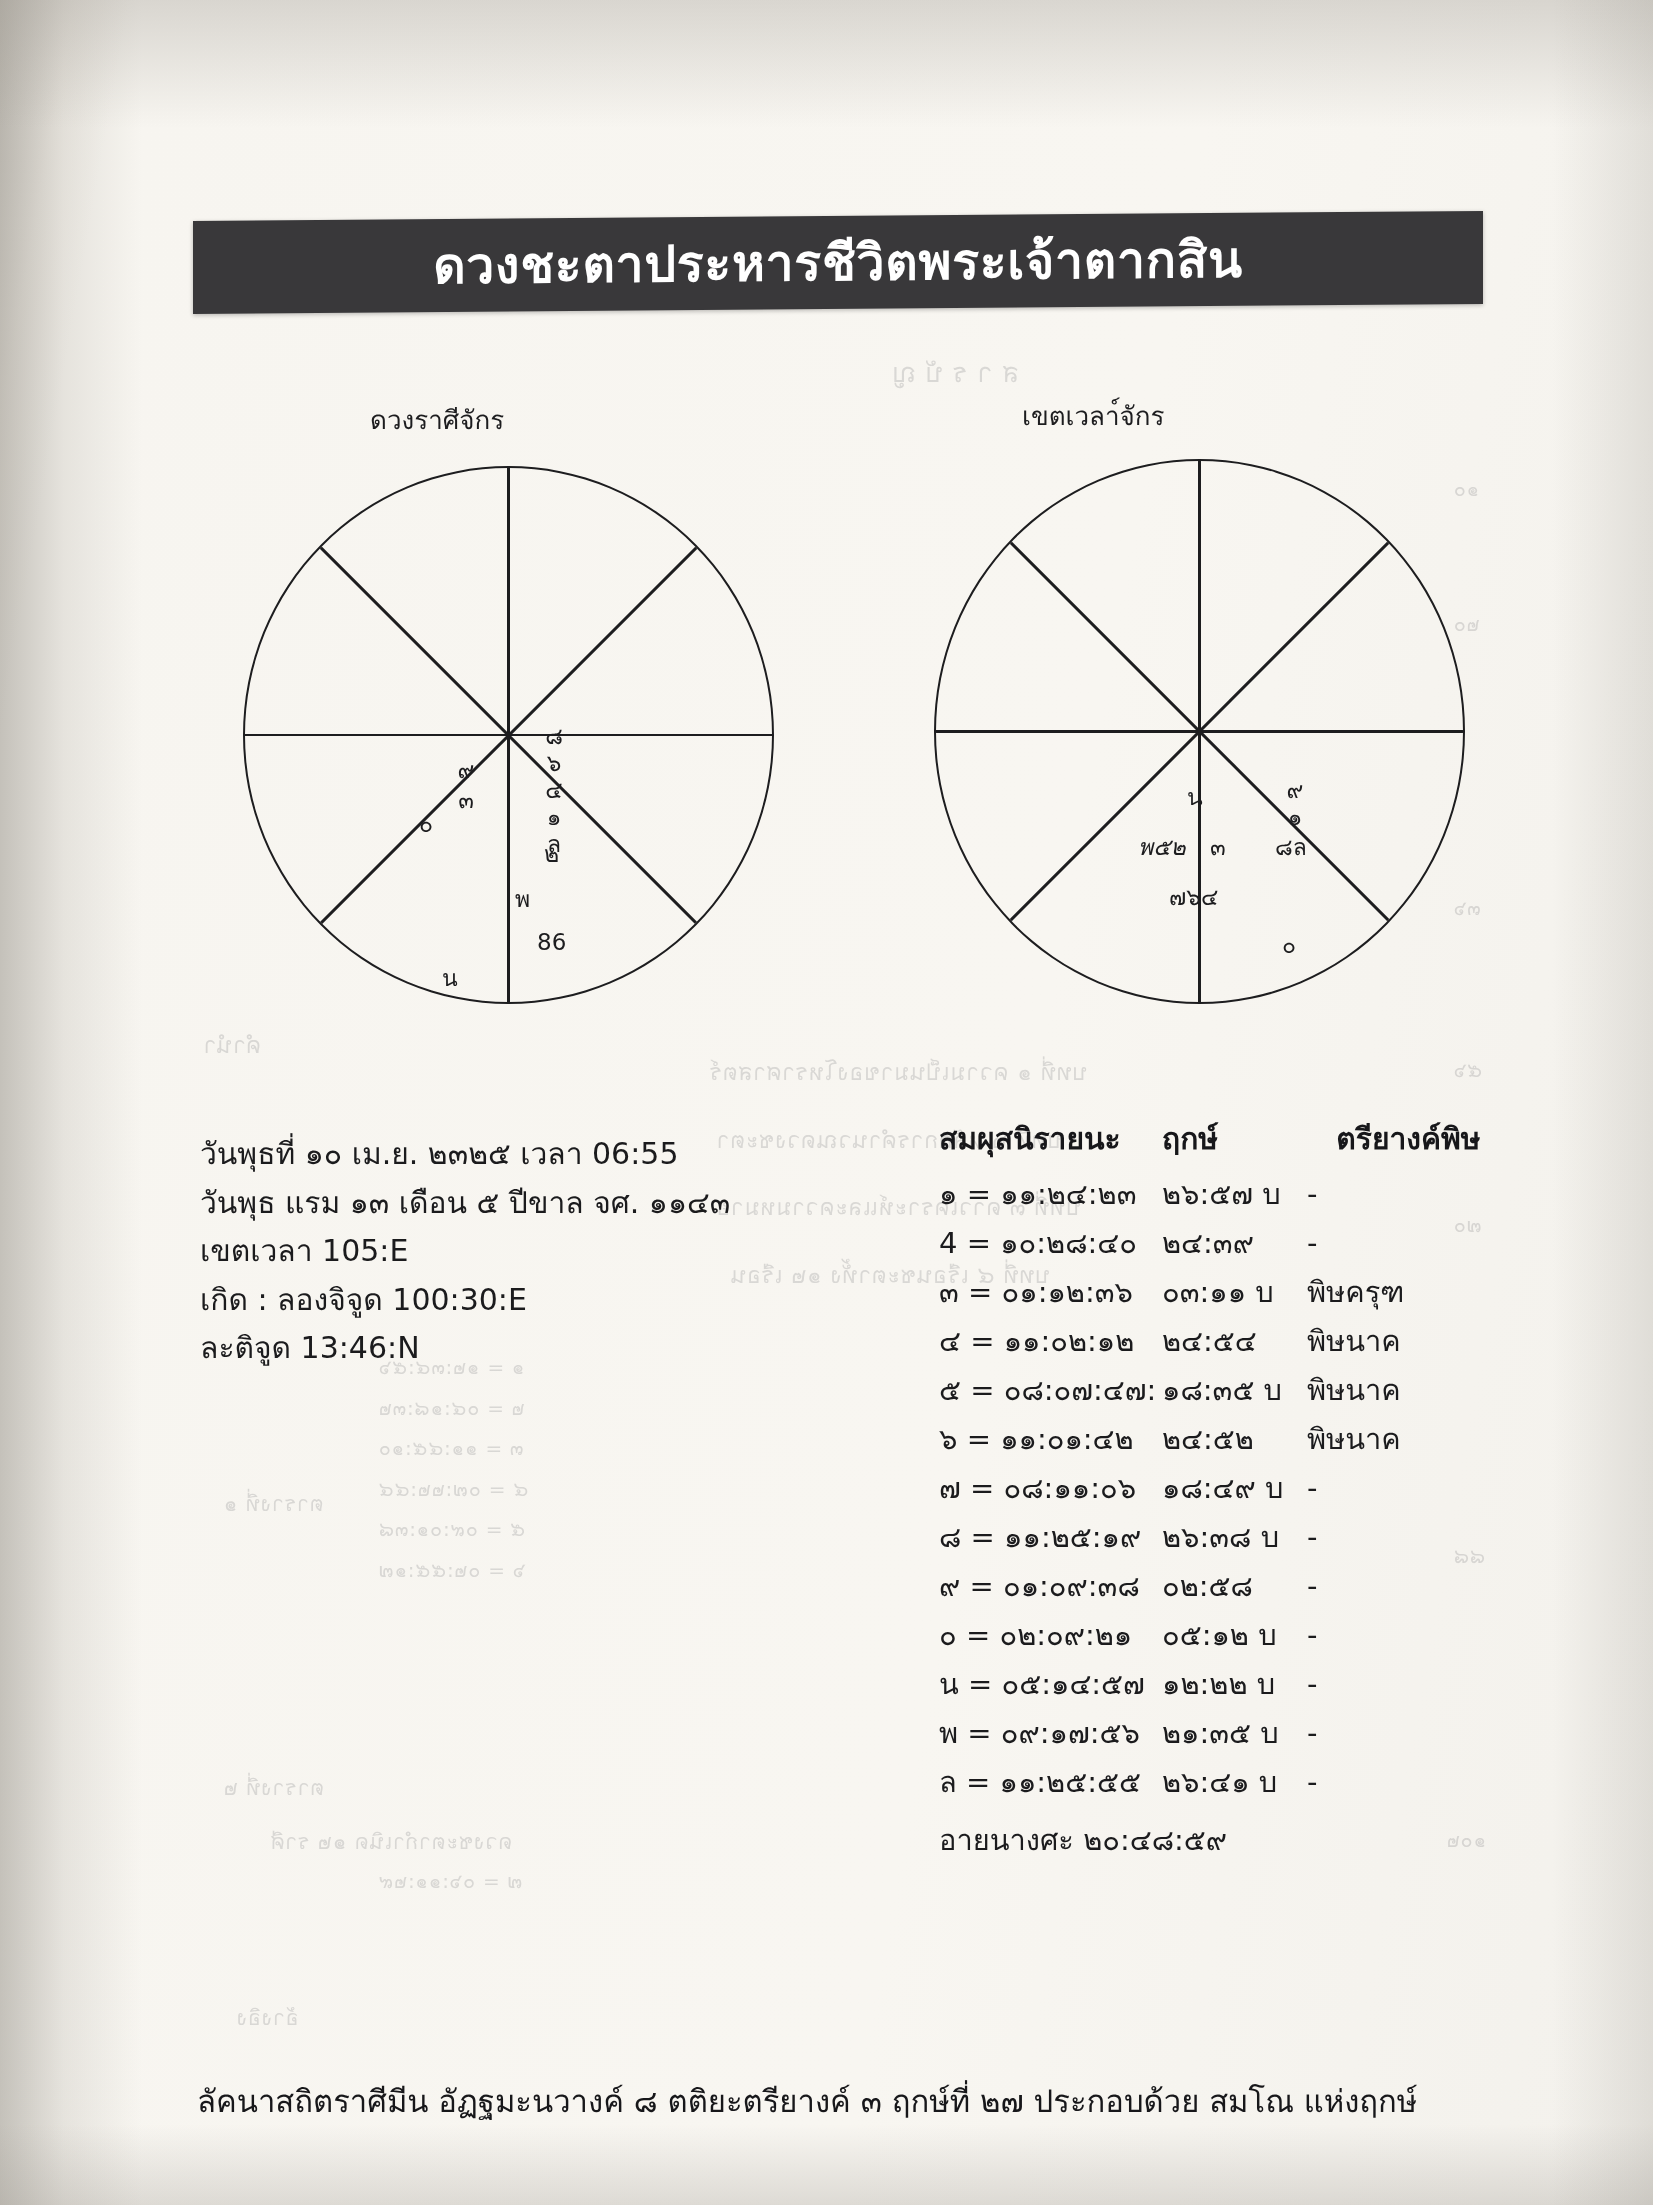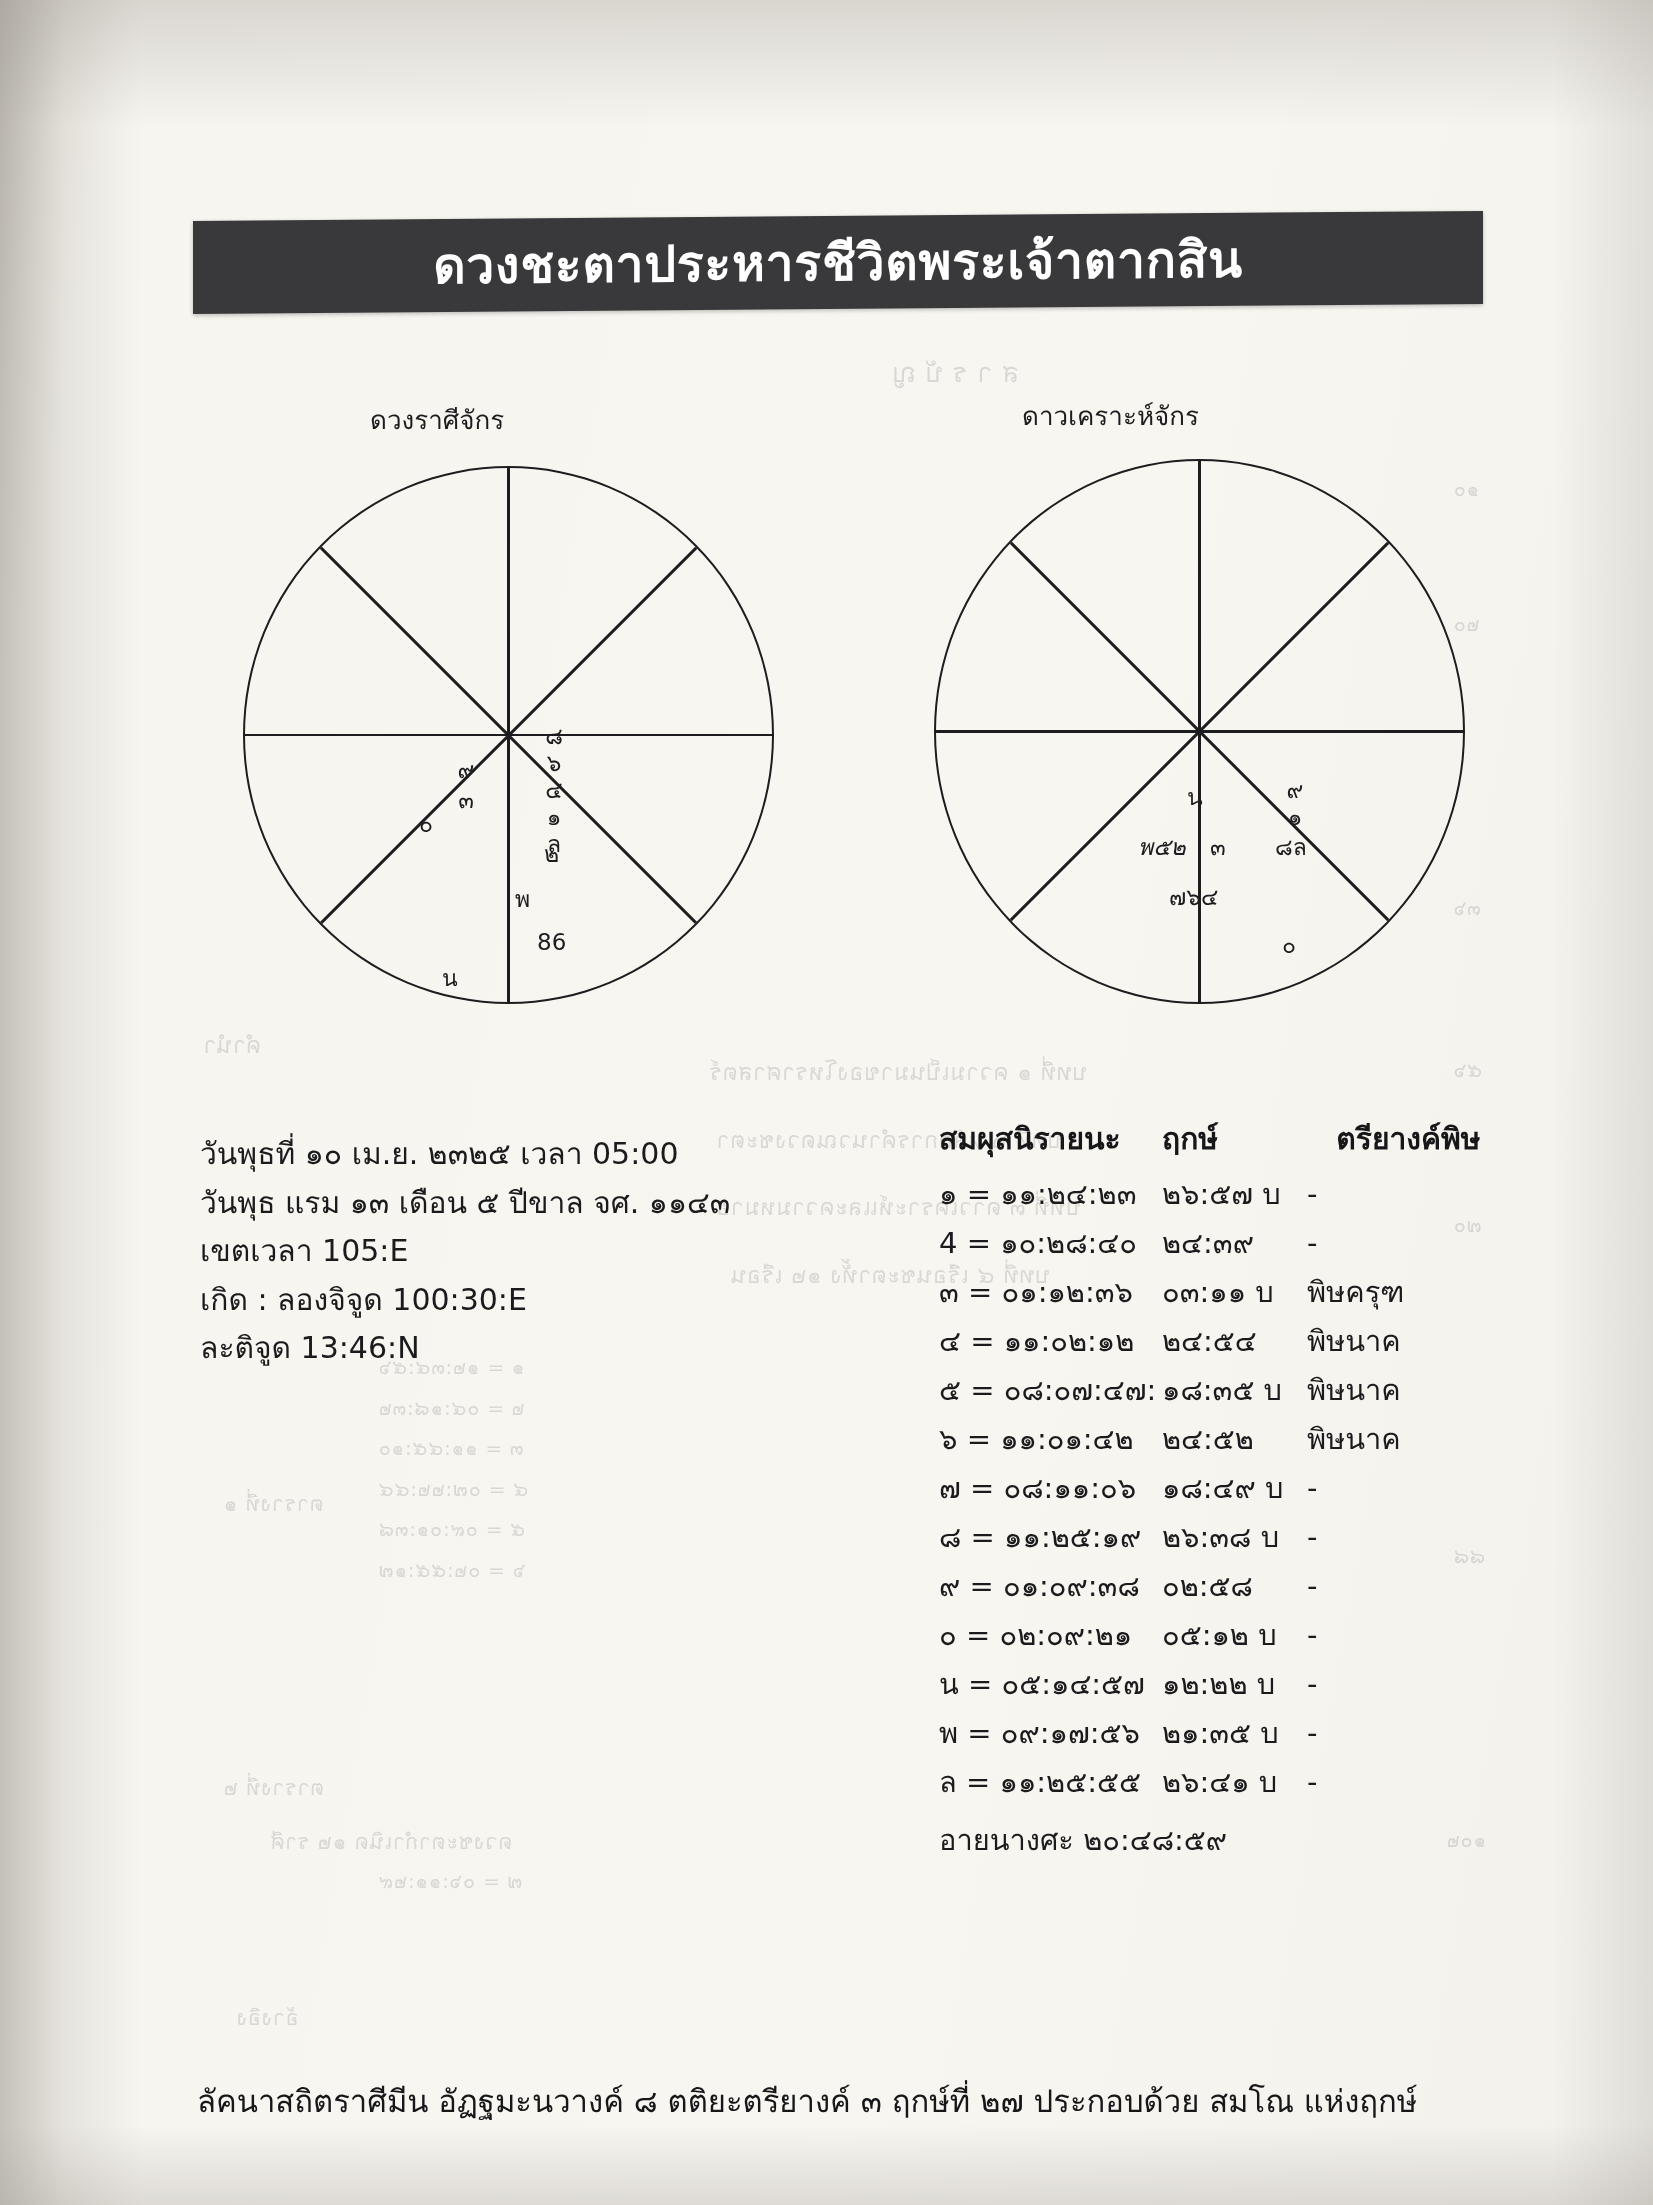--- a/index.html
+++ b/index.html
@@ -233,21 +233,21 @@
       <div class="ghost" style="left: 270px; top: 1824px; font-size: 21.6px;">ดวงชะตากำเนิด ๑๒ ราศี</div>
       <div class="ghost" style="left: 378px; top: 1865px; font-size: 20px;">๗ = ๐๖:๑๑:๒๙</div>
       <div class="ghost" style="left: 236px; top: 2000px; font-size: 21.6px;">อ้างอิง</div>
     </div>
 
   <div class="banner">
     <div class="banner-text">ดวงชะตาประหารชีวิตพระเจ้าตากสิน</div>
   </div>
 
   <div class="chart-title" id="title-left">ดวงราศีจักร</div>
-  <div class="chart-title" id="title-right">ดาวเคราะห์จักร</div>
+  <div class="chart-title" id="title-right">เขตเวลา์จักร</div>
 
   <div class="wheel" id="wheel-left">
     <div class="clip">
       <div class="line line-v"></div>
       <div class="line line-h"></div>
       <div class="line line-d d1"></div>
       <div class="line line-d d2"></div>
     </div>
 
   <div class="wheel-label vert" style="left: 291px; top: 250px;">๘</div>
@@ -275,21 +275,21 @@
       <div class="wheel-label vert" style="left: 341px; top: 311px;">๙</div>
       <div class="wheel-label vert" style="left: 341px; top: 338px;">๑</div>
       <div class="wheel-label" style="left: 202px; top: 368px; font-style: italic;">พ๕๒</div>
       <div class="wheel-label" style="left: 274px; top: 368px;">๓</div>
       <div class="wheel-label" style="left: 339px; top: 368px;">๘ล</div>
       <div class="wheel-label" style="left: 233px; top: 418px;">๗๖๔</div>
       <div class="wheel-label" style="left: 346px; top: 466px;">๐</div>
     </div>
 
   <div class="info-block" id="info-block">
-      <div class="info-line">วันพุธที่ ๑๐ เม.ย. ๒๓๒๕ เวลา 05:00</div>
+      <div class="info-line">วันพุธที่ ๑๐ เม.ย. ๒๓๒๕ เวลา 06:55</div>
       <div class="info-line">วันพุธ แรม ๑๓ เดือน ๕ ปีขาล จศ. ๑๑๔๓</div>
       <div class="info-line">เขตเวลา 105:E</div>
       <div class="info-line">เกิด : ลองจิจูด 100:30:E</div>
       <div class="info-line">ละติจูด 13:46:N</div>
     </div>
 
   <div class="table-block">
     <div class="tbl-head">
       <div class="c1">สมผุสนิรายนะ</div>
       <div class="c2">ฤกษ์</div>

